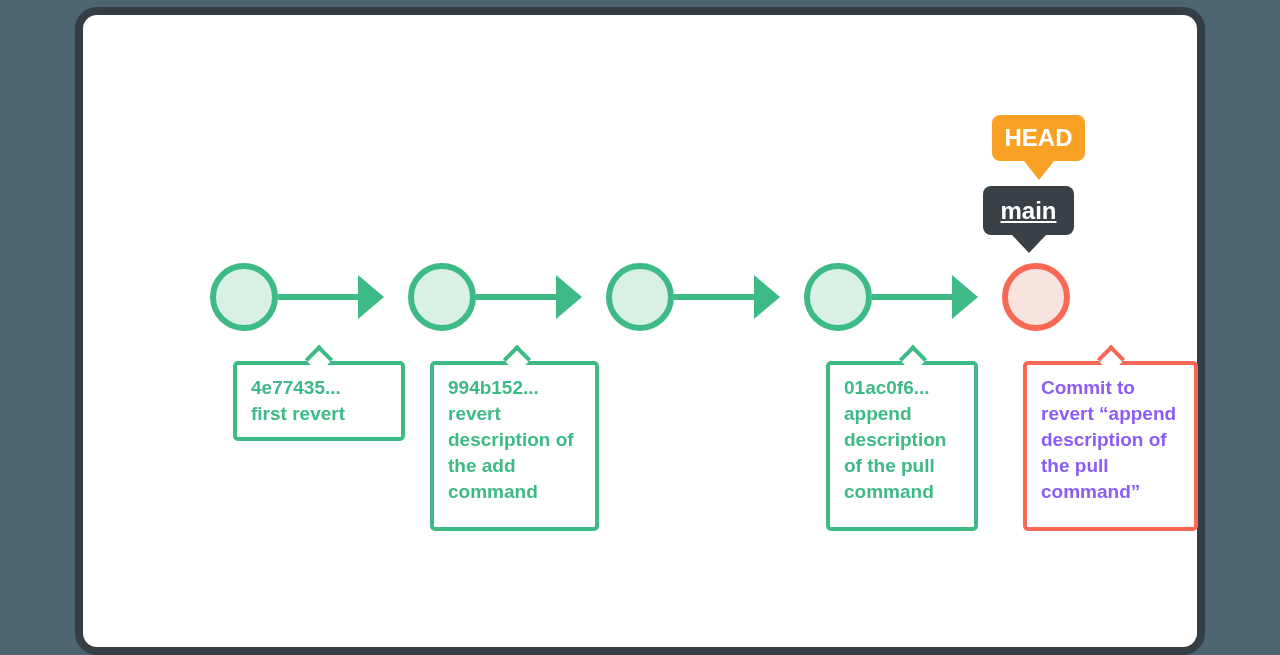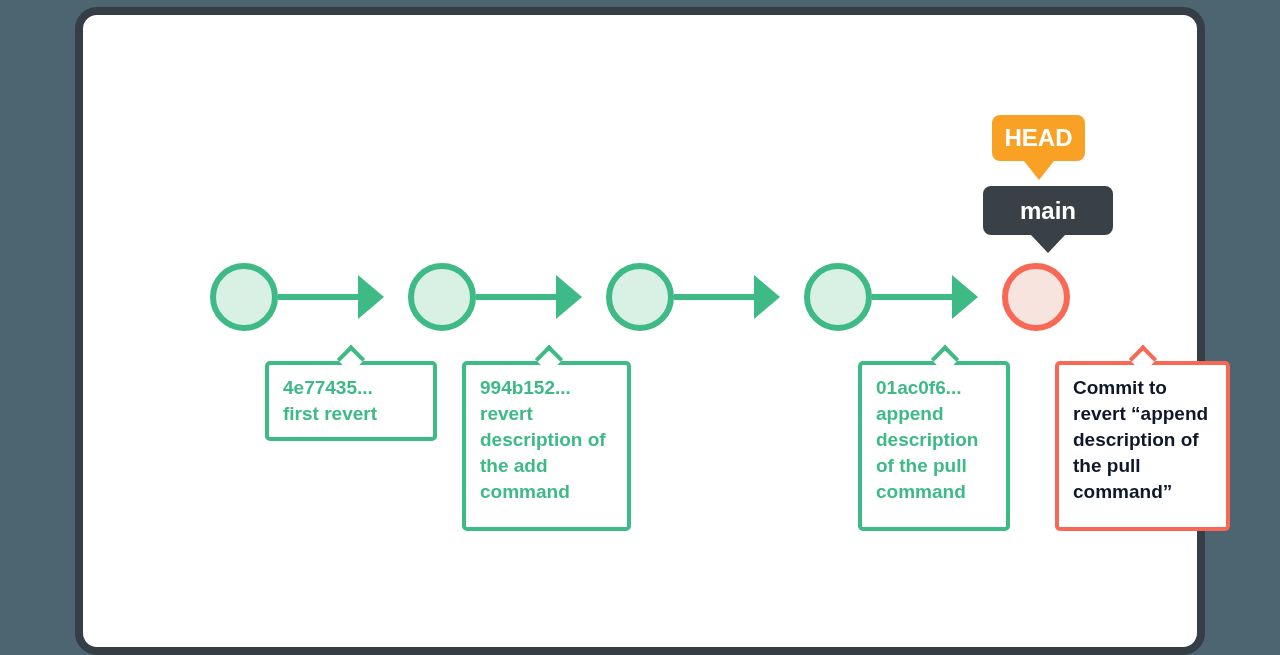--- a/index.html
+++ b/index.html
@@ -28,21 +28,21 @@
     color: #ffffff; font-weight: bold; font-size: 24px;
     border-radius: 8px;
   }
   .badge .tail {
     position: absolute; top: 100%; left: 50%;
     transform: translateX(-50%);
     width: 0; height: 0;
   }
   .badge-head { left: 909px; top: 100px; width: 93px; height: 46px; background: #f9a125; }
   .badge-head .tail { border-left: 15px solid transparent; border-right: 15px solid transparent; border-top: 19px solid #f9a125; }
-  .badge-main { left: 900px; top: 171px; width: 130px; height: 49px; background: #3a4146; }
+  .badge-main { left: 900px; top: 171px; width: 91px; height: 49px; background: #3a4146; text-decoration: underline; }
   .badge-main .tail { border-left: 17px solid transparent; border-right: 17px solid transparent; border-top: 18px solid #3a4146; }
 
   
   .node {
     position: absolute; top: 248px;
     width: 68px; height: 68px;
     border-radius: 50%;
   }
   .node-green { border: 6px solid #3dba85; background: #d9f0e5; }
   .node-red   { border: 6px solid #f96855; background: #f8e4df; }
@@ -60,31 +60,31 @@
     border-bottom: 22px solid transparent;
     border-left: 26px solid #3dba85;
   }
 
   
   .bubble {
     position: absolute; top: 346px;
     background: #ffffff;
     border-radius: 5px;
     padding: 10px 12px 10px 14px;
-    font-weight: bold; font-size: 19px; line-height: 26px; margin-left: 32px;
+    font-weight: bold; font-size: 19px; line-height: 26px;
   }
   .bubble .notch {
     position: absolute; top: -16px;
     width: 20px; height: 20px;
     background: #ffffff;
     transform: rotate(45deg);
   }
   .bubble-green { border: 4px solid #3dba85; color: #3dba85; }
   .bubble-green .notch { border-top: 4px solid #3dba85; border-left: 4px solid #3dba85; }
-  .bubble-red { border: 4px solid #f96855; color: #0f172a; }
+  .bubble-red { border: 4px solid #f96855; color: #8b5cf6; }
   .bubble-red .notch { border-top: 4px solid #f96855; border-left: 4px solid #f96855; }
 
   .b1 { left: 150px; width: 172px; height: 80px; }
   .b2 { left: 347px; width: 169px; height: 170px; }
   .b3 { left: 545px; width: 173px; height: 170px; }
   .b4 { left: 743px; width: 152px; height: 170px; }
   .b5 { left: 940px; width: 175px; height: 170px; }
   .b1 .notch { left: 72px; }
   .b2 .notch { left: 73px; }
   .b3 .notch { left: 73px; }

